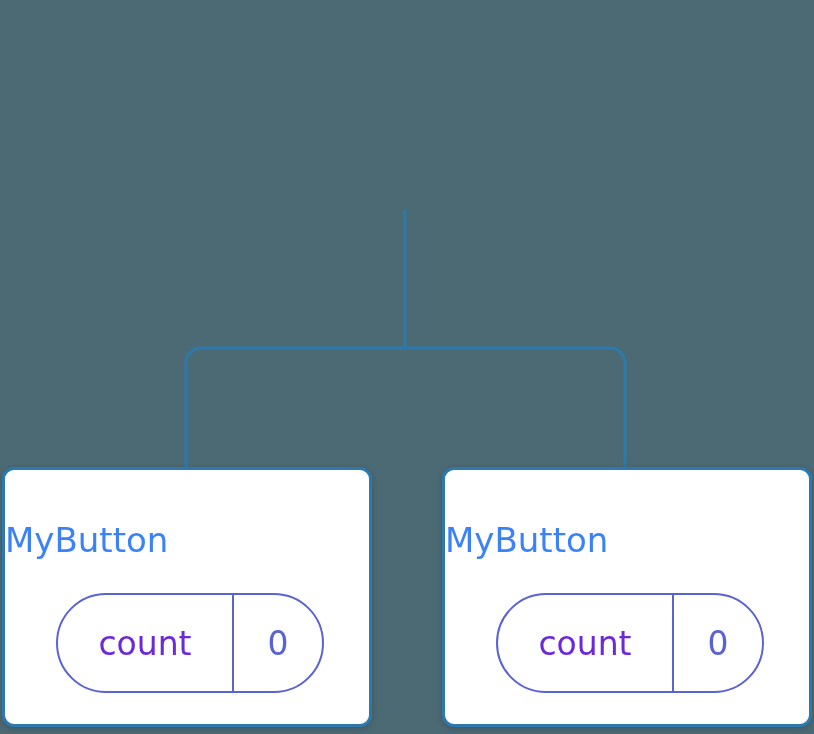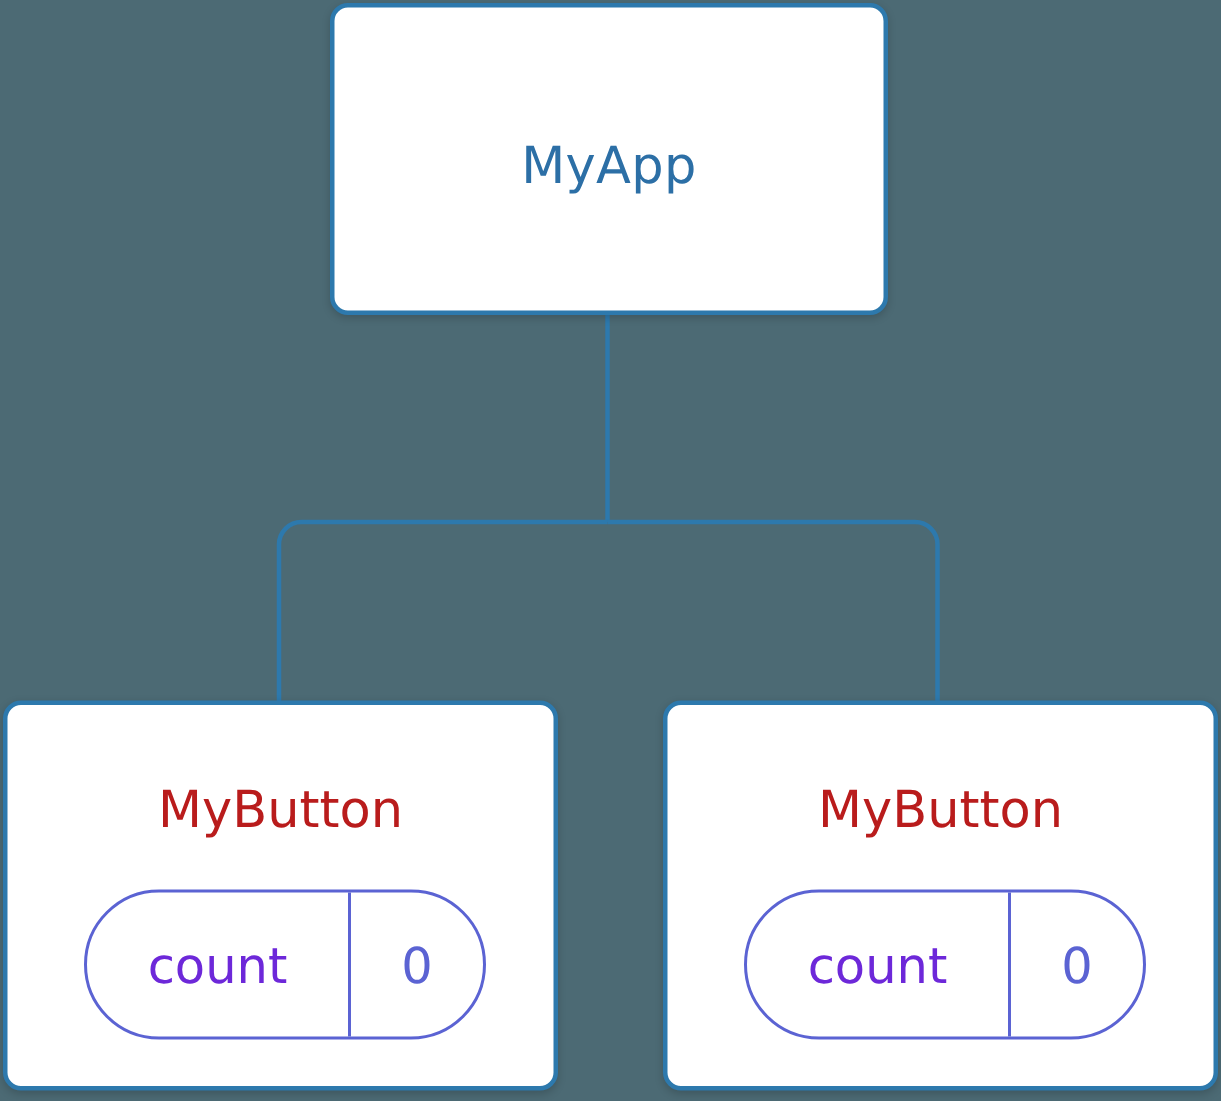--- a/index.html
+++ b/index.html
@@ -70,23 +70,23 @@
     height: 260px;
   }
   #node-child-0 { left: 2px; }
   #node-child-1 { left: 442px; }
 
   .child-title {
     position: absolute;
     left: 0;
     right: 0;
     top: 50px;
-    color: #b91c1c;
+    color: #3b82f6;
     font-size: 34px;
-    text-align: center;
+    text-align: left;
     white-space: nowrap;
   }
 
   
   .state-pill {
     position: absolute;
     left: 51px;
     top: 123px;
     width: 268px;
     height: 100px;
@@ -126,23 +126,20 @@
 
   <svg id="connectors" viewBox="0 0 814 734" width="814" height="734" xmlns="http://www.w3.org/2000/svg">
 
     <path d="M 405 210 L 405 348" fill="none" stroke="#2d79ad" stroke-width="3" stroke-linecap="butt"></path>
 
     <path d="M 405 348 L 201 348 A 15 15 0 0 0 186 363 L 186 469" fill="none" stroke="#2d79ad" stroke-width="3" stroke-linecap="butt"></path>
 
     <path d="M 405 348 L 610 348 A 15 15 0 0 1 625 363 L 625 469" fill="none" stroke="#2d79ad" stroke-width="3" stroke-linecap="butt"></path>
   </svg>
 
-  <div class="node" id="node-root">
-    <div class="node-title">MyApp</div>
-  </div>
 
   <div class="node node-child" id="node-child-0">
     <div class="child-title">MyButton</div>
     <div class="state-pill">
       <div class="pill-key">count</div>
       <div class="pill-value">0</div>
     </div>
   </div>
 
   <div class="node node-child" id="node-child-1">

